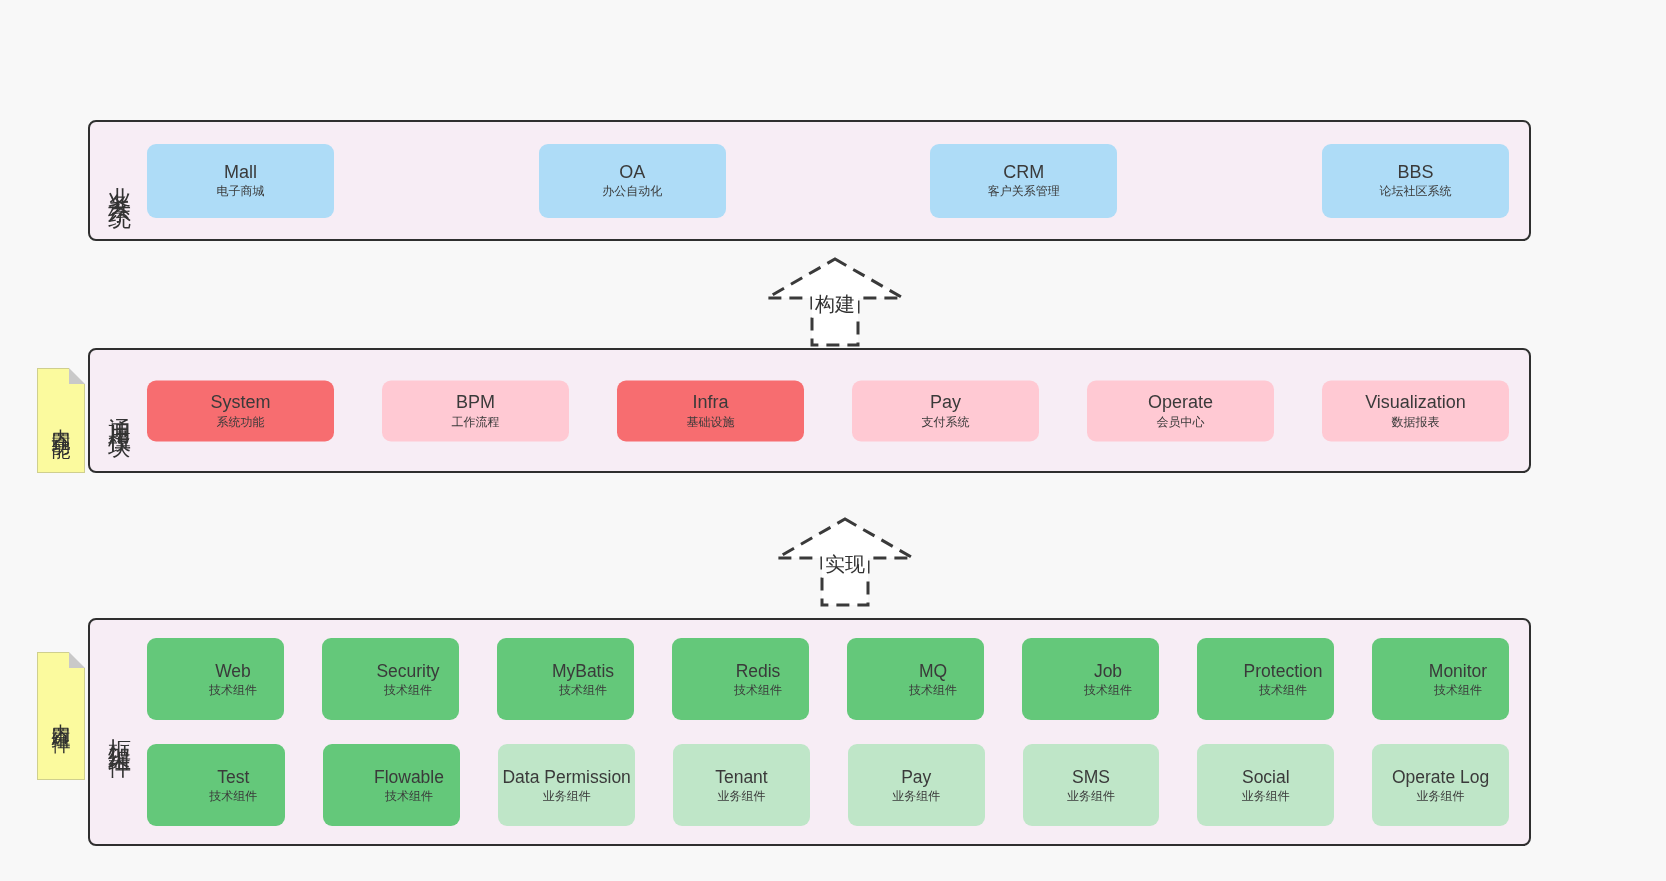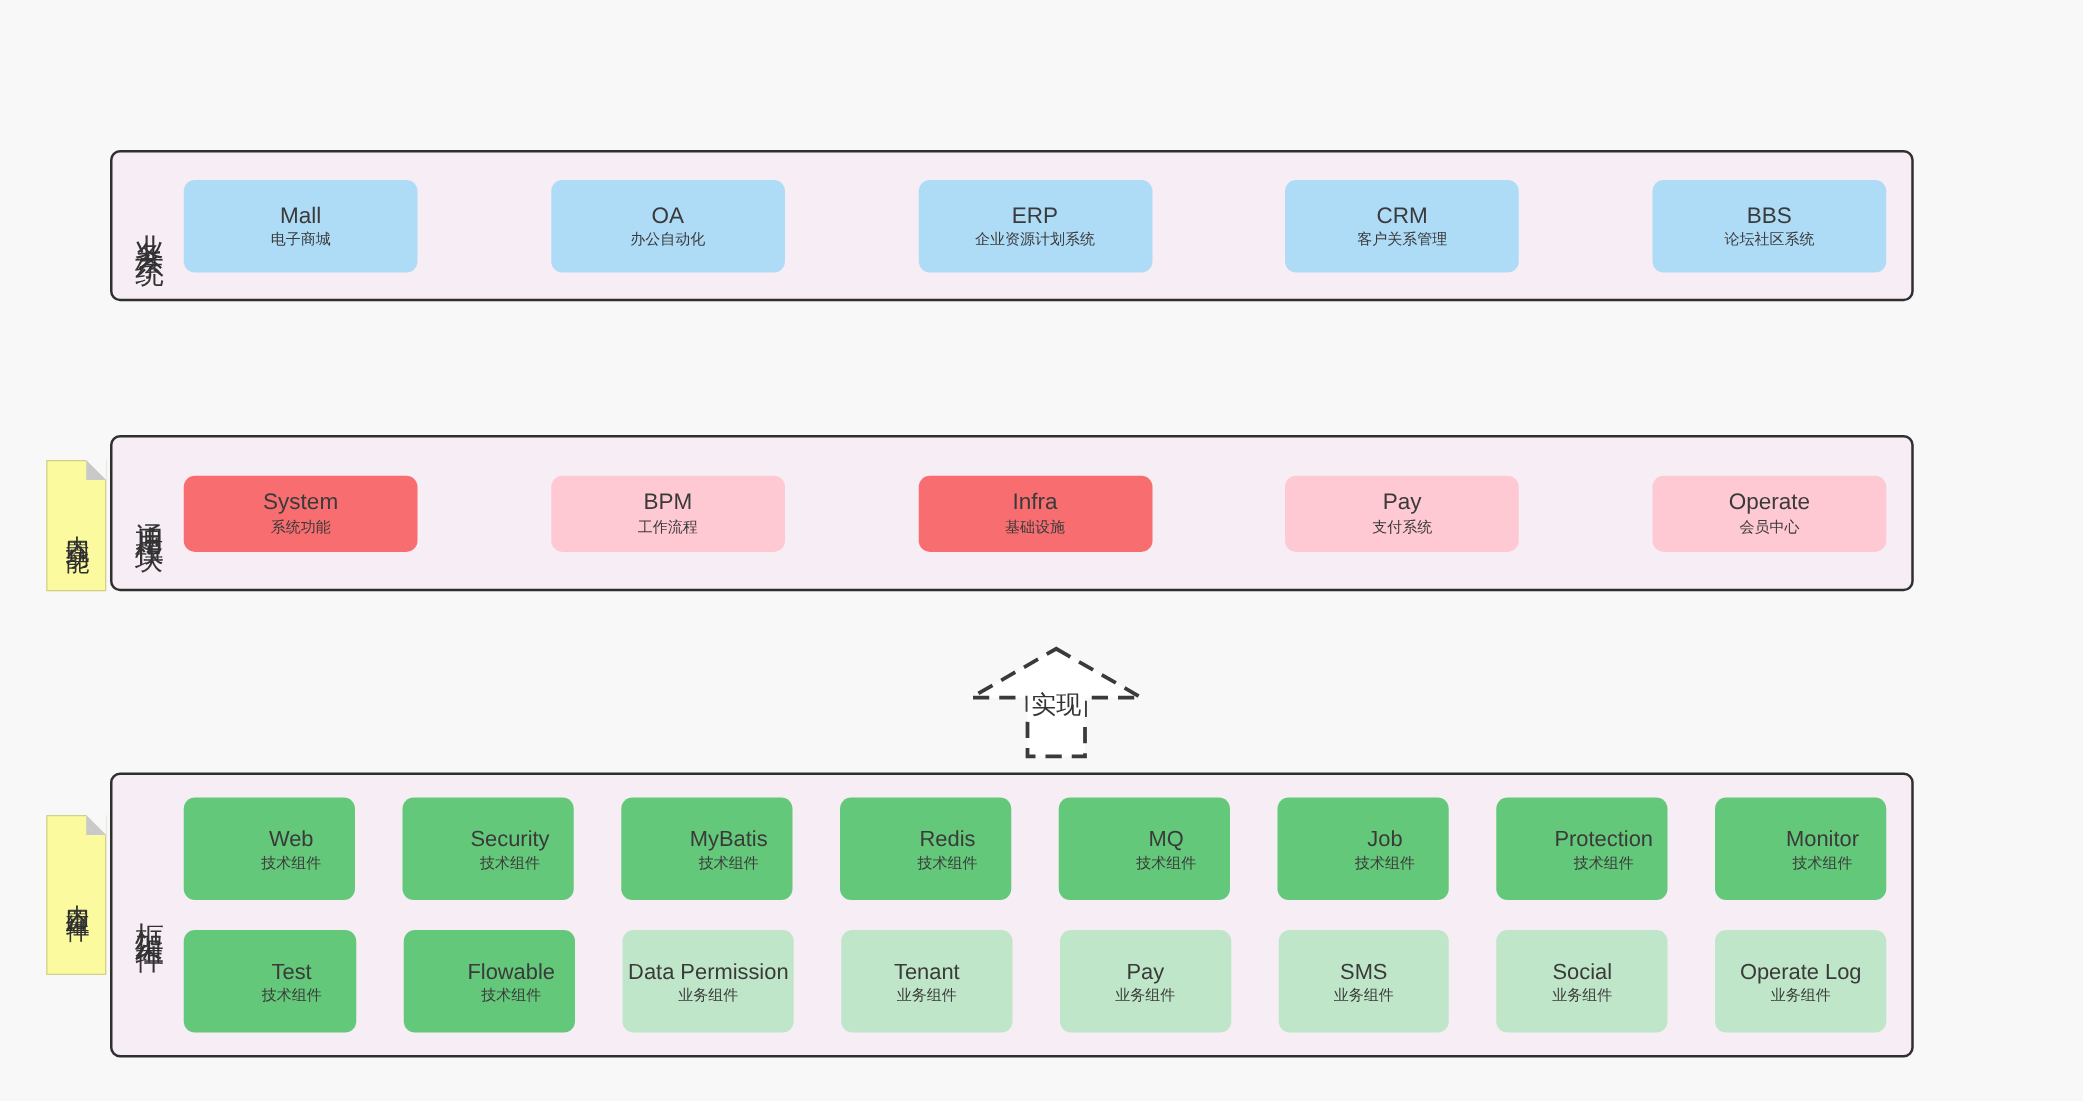--- a/index.html
+++ b/index.html
@@ -109,34 +109,36 @@
     <div class="box-row row-center">
       <div class="box w187 blue">
         <div class="t">Mall</div>
         <div class="s">电子商城</div>
       </div>
       <div class="box w187 blue">
         <div class="t">OA</div>
         <div class="s">办公自动化</div>
       </div>
       <div class="box w187 blue">
-        <div class="t">ERP</div>
-        <div class="s">企业资源计划系统</div>
-      </div>
-      <div class="box w187 blue">
         <div class="t">CRM</div>
         <div class="s">客户关系管理</div>
       </div>
       <div class="box w187 blue">
         <div class="t">BBS</div>
         <div class="s">论坛社区系统</div>
       </div>
     </div>
   </div>
 
+  <div class="arrow" id="arrow-build">
+    <svg viewBox="0 0 144 92">
+      <polygon points="72,3 140,42 95,42 95,89 49,89 49,42 4,42"></polygon>
+    </svg>
+    <span class="arrow-label">构建</span>
+  </div>
 
   <div class="sticky" id="sticky-modules">
     <span class="sticky-text">内置功能</span>
     <span class="fold"></span>
   </div>
 
   <div class="panel" id="panel-modules">
     <div class="v-label">通用模块</div>
     <div class="box-row row-center">
       <div class="box w187 red">
@@ -152,20 +154,24 @@
         <div class="s">基础设施</div>
       </div>
       <div class="box w187 pink">
         <div class="t">Pay</div>
         <div class="s">支付系统</div>
       </div>
       <div class="box w187 pink">
         <div class="t">Operate</div>
         <div class="s">会员中心</div>
       </div>
+      <div class="box w187 pink">
+        <div class="t">Visualization</div>
+        <div class="s">数据报表</div>
+      </div>
     </div>
   </div>
 
   <div class="arrow" id="arrow-implement">
     <svg viewBox="0 0 144 92">
       <polygon points="72,3 140,42 95,42 95,89 49,89 49,42 4,42"></polygon>
     </svg>
     <span class="arrow-label">实现</span>
   </div>
 

